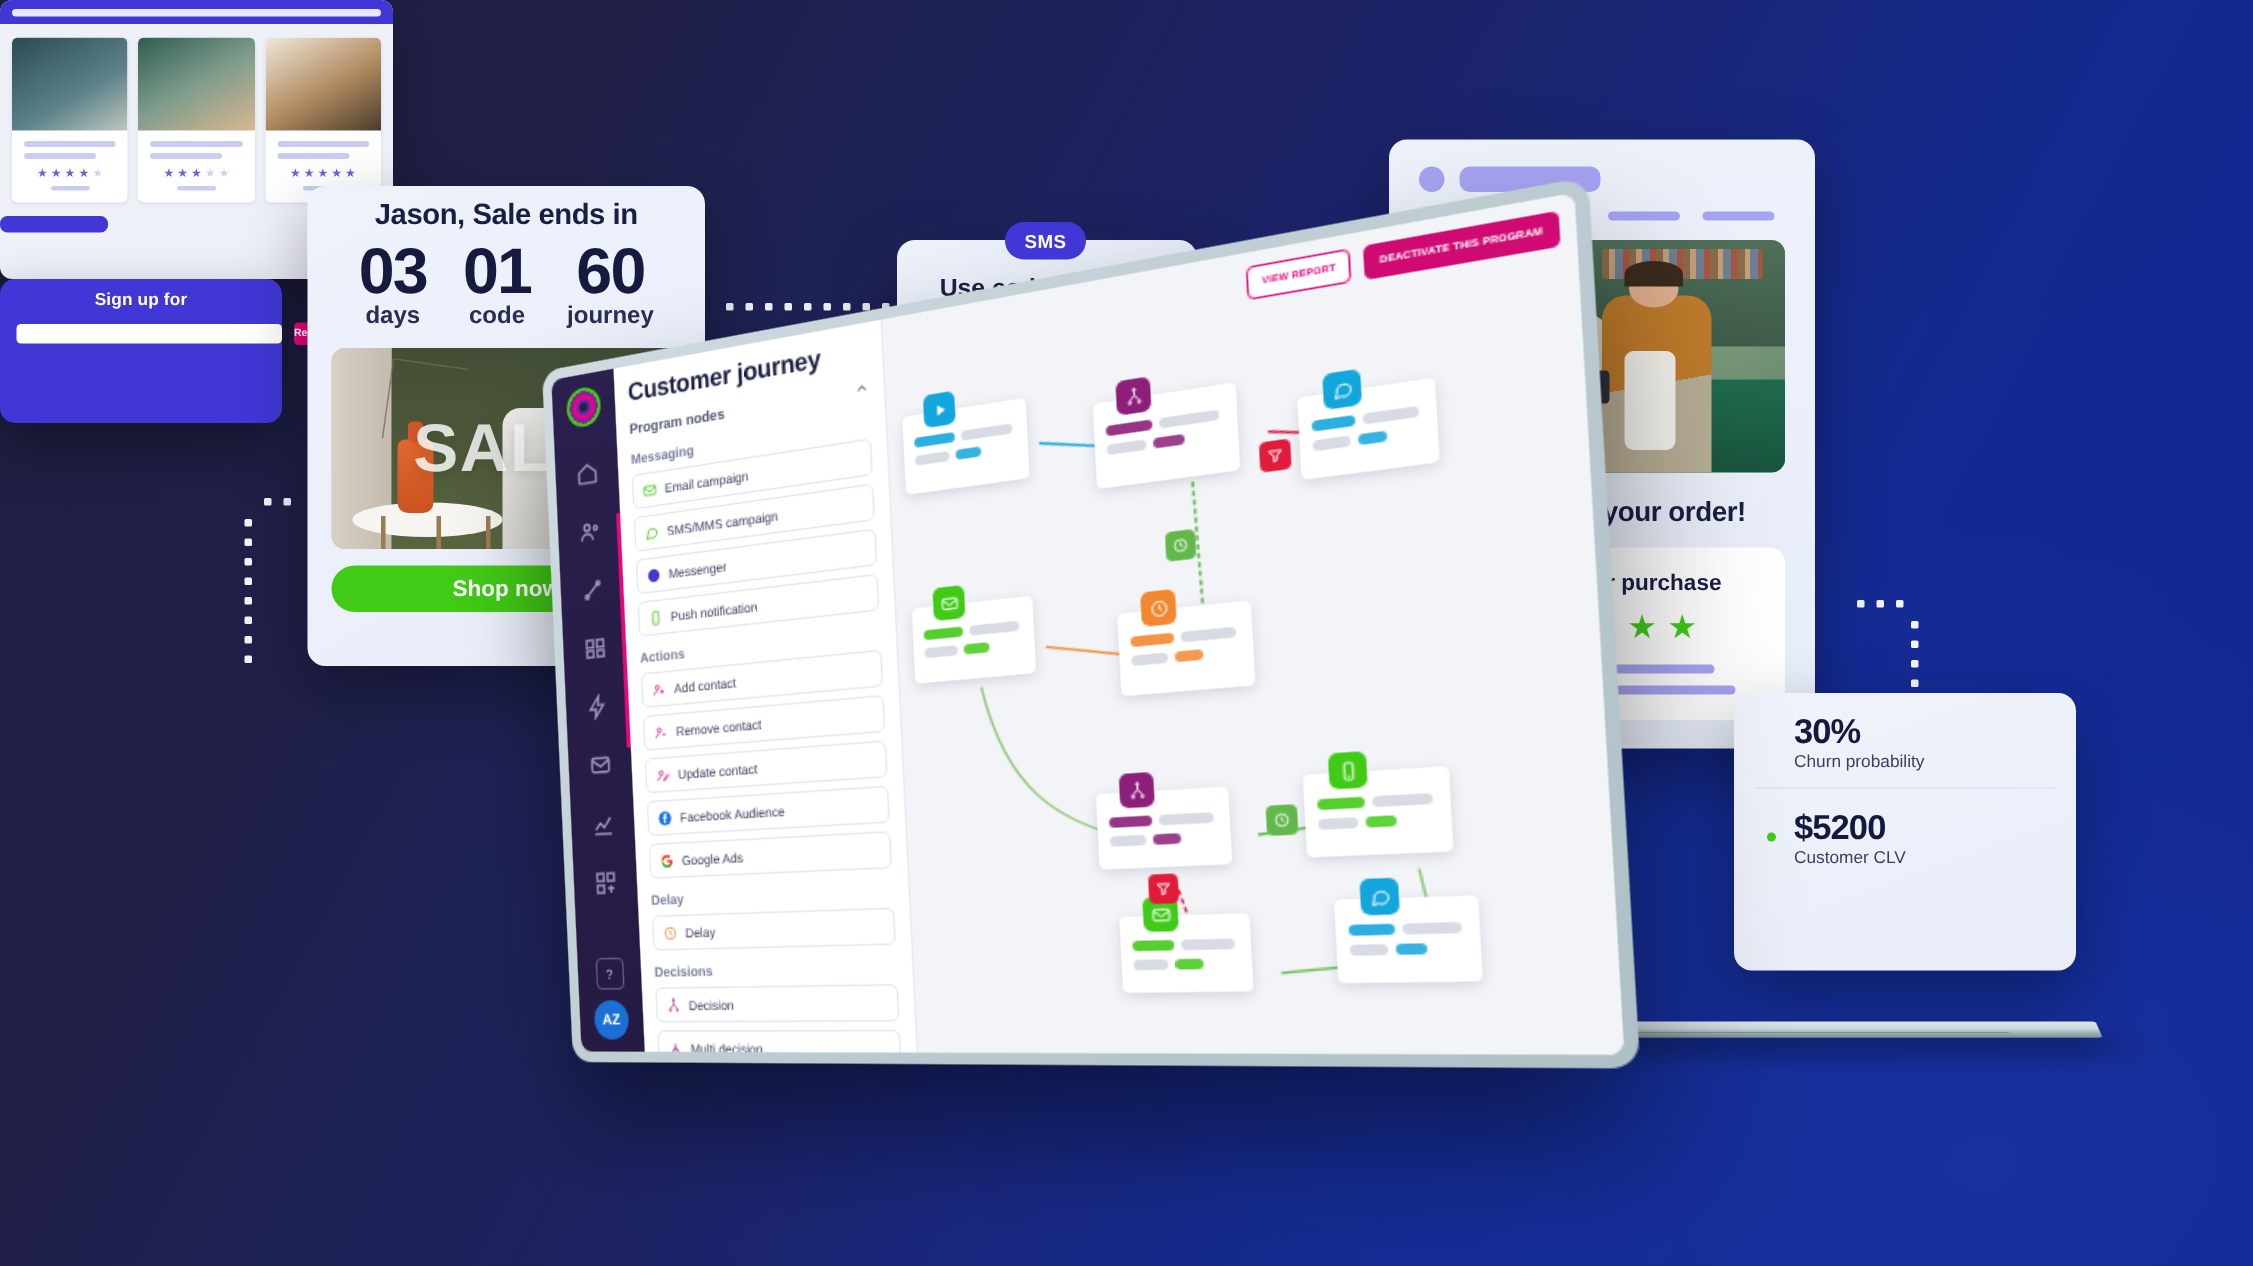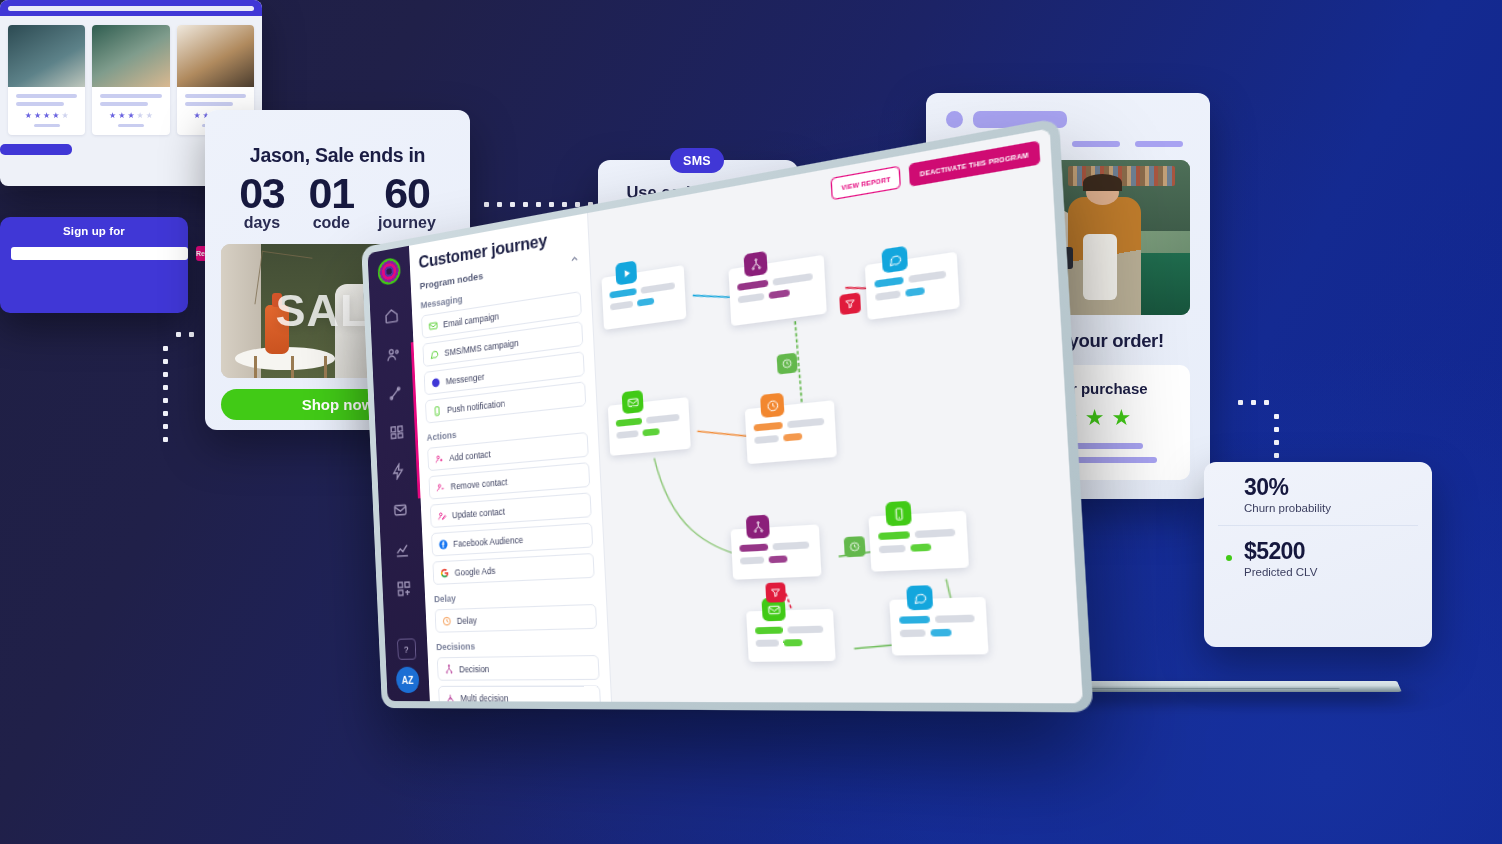--- a/index.html
+++ b/index.html
@@ -24,23 +24,23 @@
   }
 
   
   .card {
     position: absolute; background: #eef1fa; border-radius: 12px;
     box-shadow: 0 18px 44px rgba(0,0,0,.34);
   }
 
   
   #countdown-card {
-    left: 205px; top: 110px; width: 265px; height: 320px;
+    left: 205px; top: 124px; width: 265px; height: 320px;
     background: linear-gradient(150deg,#eef2fb 0%, #e9eefa 100%);
-    padding: 34px 16px 0;
+    padding: 8px 16px 0;
   }
   #countdown-card .cd-title {
     text-align: center; font-size: 19.5px; font-weight: 700;
     color: #1b1d44; letter-spacing: -.3px; margin-bottom: 4px;
   }
   .cd-row { display: flex; justify-content: center; gap: 24px; margin-top: 2px; }
   .cd-unit { text-align: center; }
   .cd-num {
     font-size: 43px; font-weight: 800; color: #17193f;
     line-height: 1.04; letter-spacing: -1.2px;
@@ -202,37 +202,37 @@
     text-align:center;
   }
   #review-box .rv-title { font-size:15px; font-weight:700; color:#1b1d44; }
   #stars { display:flex; justify-content:center; gap:7px; margin-top: 10px; }
   #stars .star { color:#41ca16; font-size: 22px; line-height:1; }
   #review-box .rb1 { height:6px; width:72%; margin: 14px auto 0; }
   #review-box .rb2 { height:6px; width:86%; margin: 8px auto 0; }
 
   
   #stats-card {
-    left: 1204px; top: 462px; width: 228px; height: 185px;
+    left: 1156px; top: 462px; width: 228px; height: 185px;
     background: linear-gradient(160deg,#f0f3fb,#e8edf8); padding: 0 14px;
   }
   .stat-row { position:relative; padding: 12px 0 11px 26px; }
   .stat-row + .stat-row { border-top: 1px solid #dbe2f1; }
   .stat-val { font-size: 23px; font-weight: 800; color:#16183e; letter-spacing:-.6px; }
   .stat-lab { font-size: 11.5px; color:#3b3e5f; margin-top: 1px; }
   .stat-dot {
     position:absolute; left: 8px; top: 50%; width: 6px; height: 6px;
     border-radius:50%; background:#41ca16; transform: translateY(-50%);
   }
 
   
   #signup-card {
     left: 100px; top: 469px; width: 188px; height: 96px;
     background: #4037d6; border-radius: 10px; padding: 8px 11px;
-    box-shadow: 0 16px 38px rgba(0,0,0,.4); z-index: 9; margin-top: 31px;
+    box-shadow: 0 16px 38px rgba(0,0,0,.4); z-index: 9;
   }
   #signup-card .su-kicker {
     text-align:center; color:#fff; font-size:11.5px; font-weight:700; letter-spacing:.1px;
   }
   #signup-card .su-head {
     text-align:center; color:#fff; font-size: 34px; font-weight:800;
     letter-spacing:-1px; line-height: 1.1; margin-top: -1px;
   }
   #signup-row { display:flex; align-items:center; gap:8px; margin-top: 9px; }
   #signup-input { flex:1; height: 13px; background:#fff; border-radius:3px; border:none; }
@@ -507,21 +507,21 @@
   </div>
 
   <div class="card" id="stats-card">
     <div class="stat-row">
       <div class="stat-val">30%</div>
       <div class="stat-lab">Churn probability</div>
     </div>
     <div class="stat-row">
       <span class="stat-dot"></span>
       <div class="stat-val">$5200</div>
-      <div class="stat-lab">Predicted CLV</div>
+      <div class="stat-lab">Customer CLV</div>
     </div>
   </div>
 
   <div id="shop-mockup">
     <div class="m-topbar">
       <div class="m-searchbar"></div>
     </div>
     <div id="shop-grid">
       <div class="prod">
         <div class="ph a"></div>

